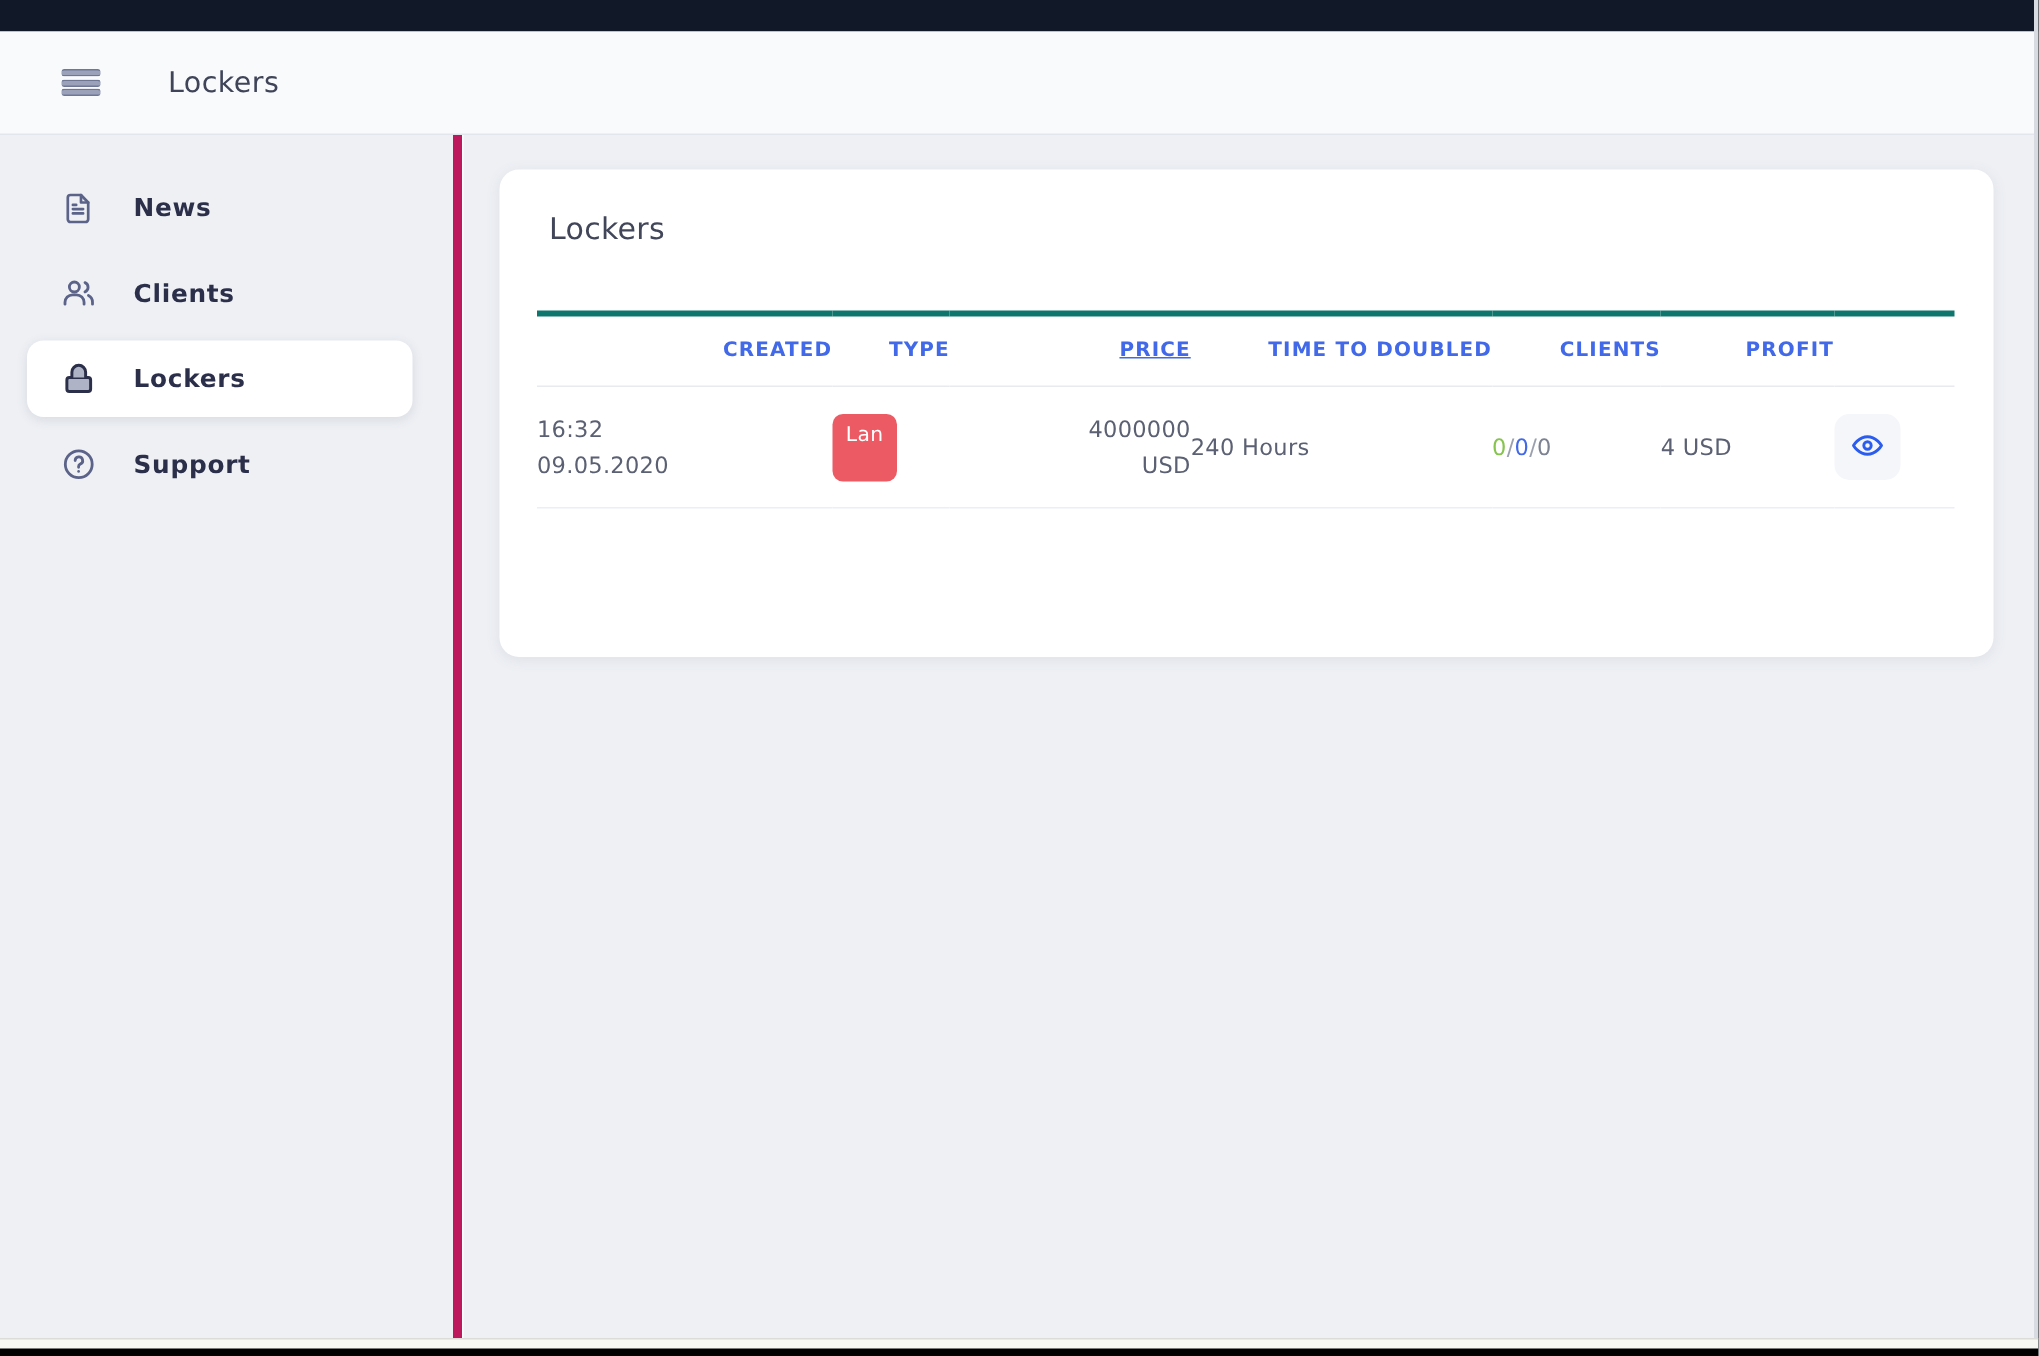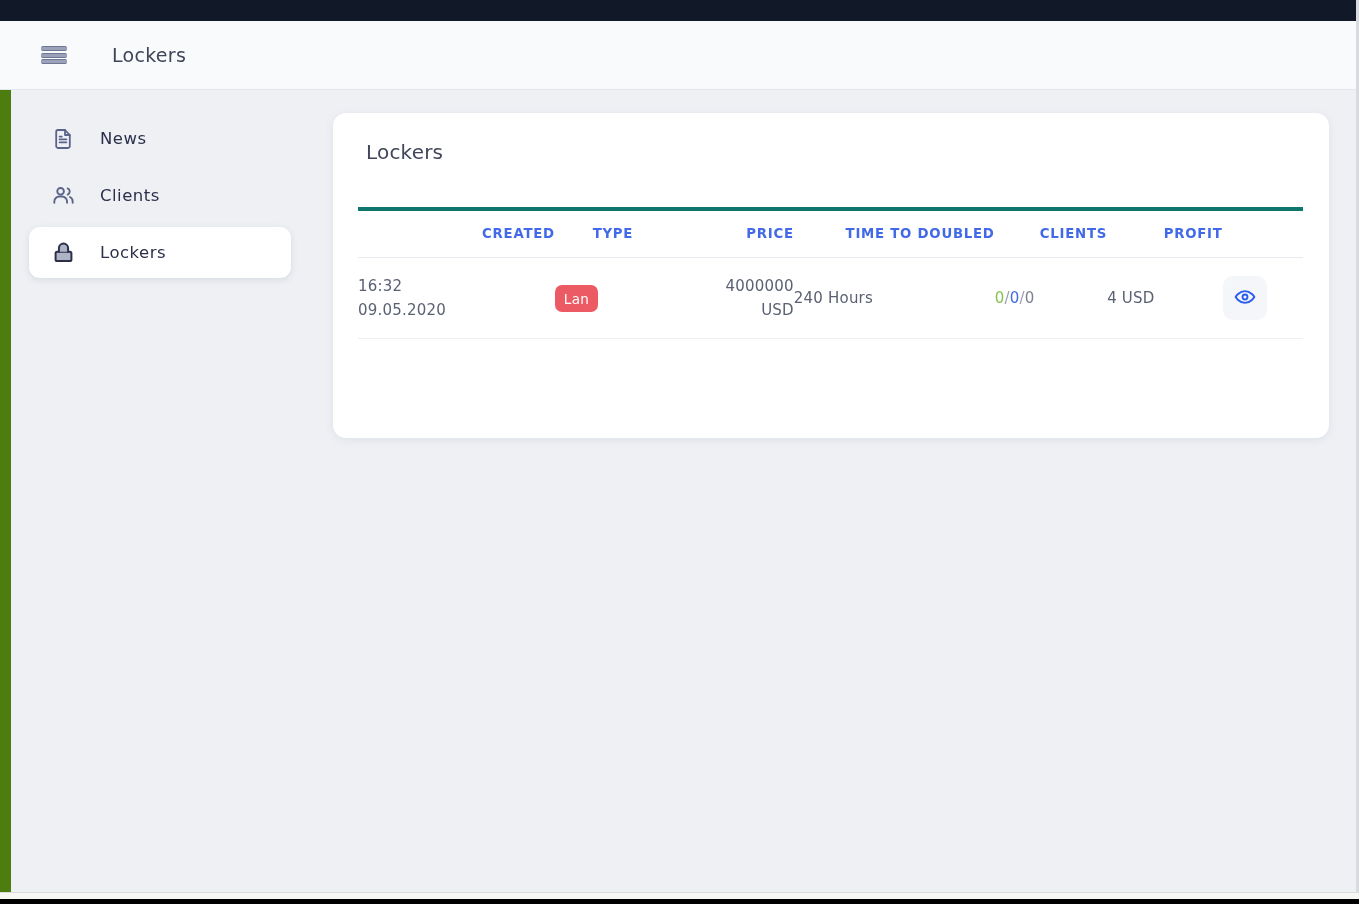--- a/index.html
+++ b/index.html
@@ -9,21 +9,21 @@
     height: 904px;
     overflow: hidden;
     background: #000;
     font-family: "Liberation Sans", sans-serif;
   }
 
   #app {
     position: relative;
     width: 1359px;
     height: 904px;
-    background: #4d7c0f;
+    background: #ffffff;
     overflow: hidden;
   }
 
   
   .os-bar {
     position: absolute;
     left: 0; top: 0;
     width: 1359px;
     height: 21px;
     background: #111827;
@@ -88,26 +88,27 @@
     position: absolute;
     left: 0; bottom: 0;
     width: 1359px;
     height: 5px;
     background: #000;
   }
 
   
   .sidebar {
     position: absolute;
-    left: 11px; top: 90px;
+    left: 0; top: 90px;
     width: 308px;
     height: 802px;
     background: #eef0f4;
-    border-right: 1px solid #be185d;
+    border-right: 6px solid #be185d;
     padding-top: 17px;
+    font-weight: bold;
   }
   .nav-item {
     position: relative;
     display: flex;
     align-items: center;
     height: 51px;
     margin: 6px 27px 6px 18px;
     padding-left: 21px;
     border-radius: 11px;
     cursor: pointer;
@@ -174,21 +175,21 @@
     letter-spacing: 0.75px;
     padding: 14px 0 13px 0;
     border-top: 4px solid #0f766e;
     border-bottom: 1px solid #e8eaf0;
     vertical-align: bottom;
     line-height: 1.42;
     font-family: "DejaVu Sans", sans-serif;
   }
   table.data-table thead th.th-created { width: 196px; padding-left: 17px; }
   table.data-table thead th.th-type    { width: 78px; }
-  table.data-table thead th.th-price   { width: 160px; }
+  table.data-table thead th.th-price   { width: 160px; text-decoration: underline; }
   table.data-table thead th.th-ttd     { width: 200px; }
   table.data-table thead th.th-clients { width: 112px; }
   table.data-table thead th.th-profit  { width: 115px; }
   table.data-table thead th.th-actions { width: 80px; }
 
   table.data-table tbody td {
     font-size: 15px;
     color: #5b6173;
     border-bottom: 1px solid #eceef3;
     padding: 16px 0;
@@ -196,21 +197,21 @@
     letter-spacing: 0.2px;
     font-family: "DejaVu Sans", sans-serif;
   }
   td.td-created { padding-left: 17px; line-height: 1.62; margin-left: 26px; }
 
   .badge {
     display: inline-block;
     background: #ec5a63;
     color: #ffffff;
     font-size: 13.5px;
-    padding: 6px 9px 5px 9px;
+    padding: 6px 9px 23px 9px;
     border-radius: 7px;
     letter-spacing: 0.3px;
     font-family: "DejaVu Sans", sans-serif;
   }
   .price-cell { line-height: 1.62; text-align: right; }
 
   .clients-cell { letter-spacing: 0.6px; }
   .c-green { color: #86c34f; }
   .c-blue  { color: #4169e8; }
   .c-gray  { color: #7c8292; }
@@ -273,20 +274,30 @@
       <span class="nav-icon">
         <svg width="25" height="25" viewBox="0 0 24 24" fill="none" stroke="#2b2f4a" stroke-width="1.9" stroke-linecap="round" stroke-linejoin="round">
           <rect x="4.4" y="11.2" width="15.2" height="9" rx="1.6" fill="#aeb4c6"></rect>
           <path d="M7.6 11.2V7.8a4.4 4.4 0 0 1 8.8 0v3.4" fill="#aeb4c6"></path>
         </svg>
       </span>
       <span class="nav-label">Lockers</span>
     </div>
 
 
+    <div class="nav-item">
+      <span class="nav-icon">
+        <svg width="25" height="25" viewBox="0 0 24 24" fill="none" stroke="#5b6388" stroke-width="1.8" stroke-linecap="round" stroke-linejoin="round">
+          <circle cx="12" cy="12" r="8.6"></circle>
+          <path d="M9.7 9.6a2.4 2.4 0 1 1 3.2 2.3c-.7.3-1 .9-1 1.6v.4"></path>
+          <circle cx="11.9" cy="16.6" r="0.85" fill="#5b6388" stroke="none"></circle>
+        </svg>
+      </span>
+      <span class="nav-label">Support</span>
+    </div>
 
   </div>
 
   <div class="content">
 
     <div class="card">
 
       <div class="card-title">Lockers</div>
 
       <table class="data-table">

